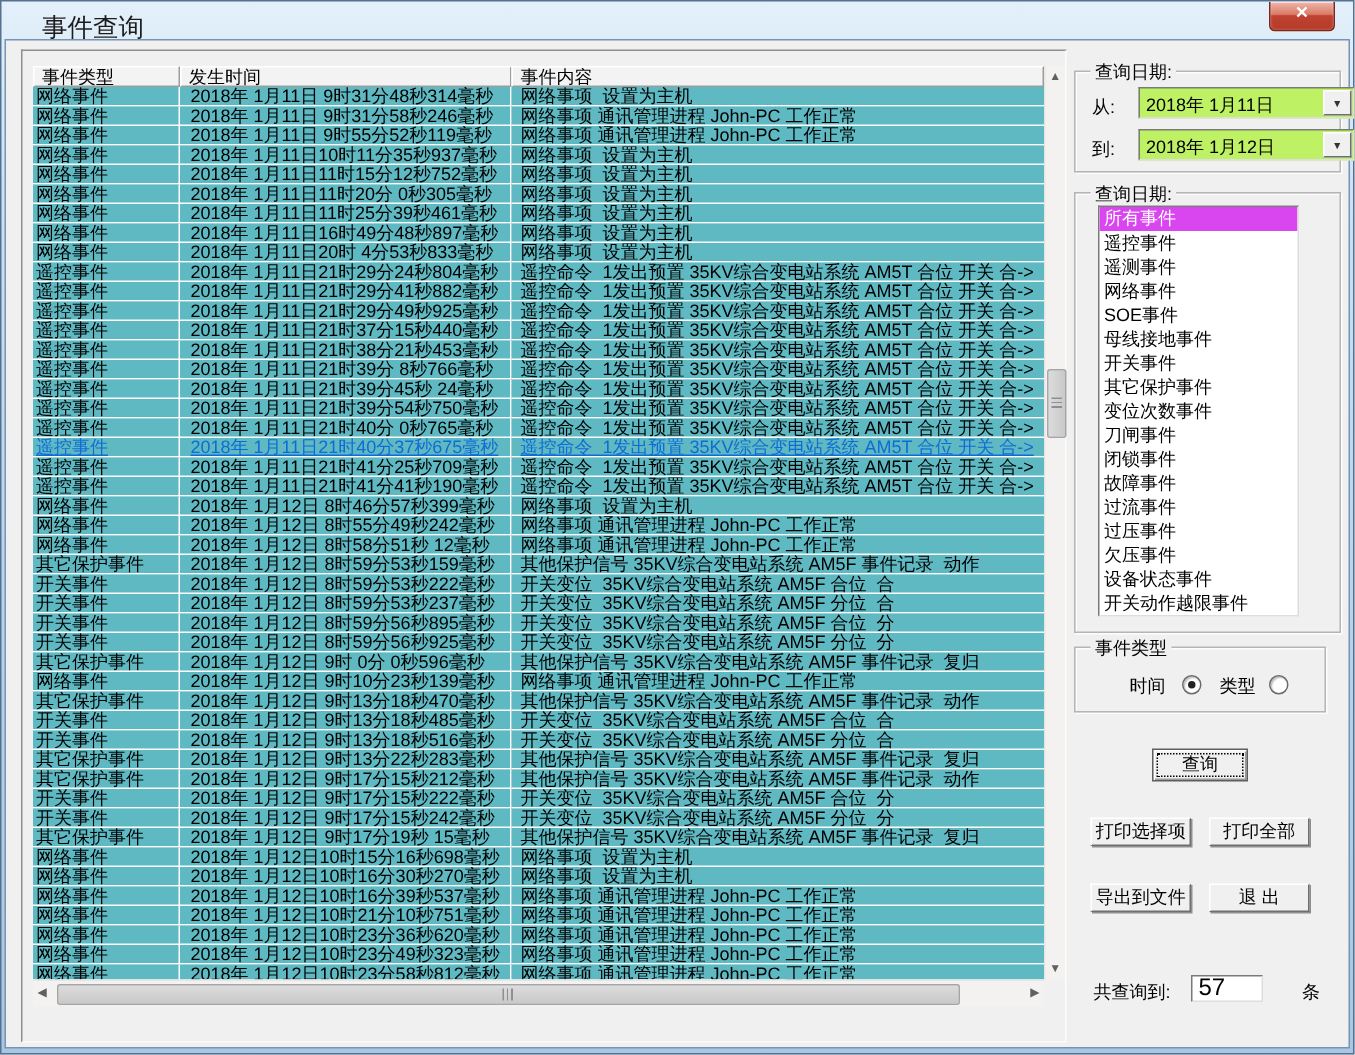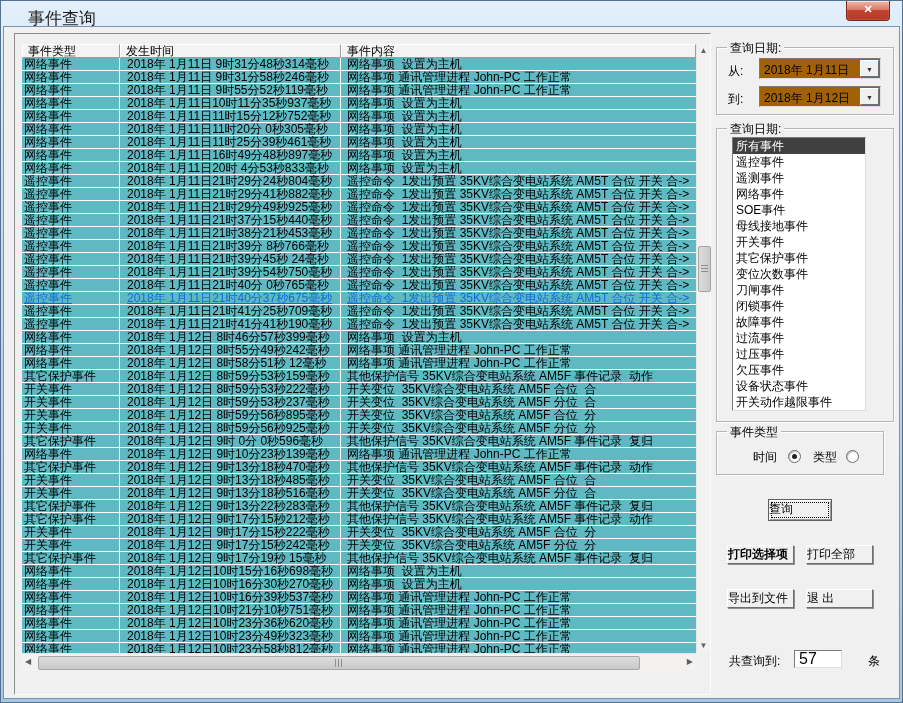--- a/index.html
+++ b/index.html
@@ -74,45 +74,45 @@
     border:1px solid #b5b5b5;
     box-shadow:inset 1px 1px 0 #fdfdfd, 1px 1px 0 #fdfdfd;
   }
   .grouplabel{position:absolute;top:-8px;left:10px;background:#f0f0f0;padding:0 3px;font-size:12px;white-space:pre;text-align:center;}
   .g1{left:716px;top:47px;width:176px;height:66px;}
   .g2{left:716px;top:128px;width:176px;height:292px;}
   .g3{left:716px;top:431px;width:166px;height:42px;}
   .lbl{font-size:12px;white-space:pre;}
 
   .combo{
-    position:absolute;width:122px;height:21px;background:#a16207;
+    position:absolute;width:144px;height:21px;background:#bef264;
     border:1px solid;border-color:#7a7a7a #dedede #dedede #7a7a7a;box-sizing:border-box;cursor:pointer;
   }
   .combo .val{position:absolute;left:4px;top:3px;font-size:12px;white-space:pre;}
   .combo .drop{
     position:absolute;right:1px;top:1px;bottom:1px;width:17px;background:#f0f0f0;
     border:1px solid;border-color:#ffffff #6f6f6f #6f6f6f #ffffff;
     color:#333;font-size:7px;text-align:center;line-height:17px;cursor:pointer;
   }
 
   .listbox{
     position:absolute;left:15px;top:8px;width:132px;height:272px;background:#fff;
     border:1px solid;border-color:#7a7a7a #dedede #dedede #7a7a7a;overflow:hidden;
   }
   .litem{height:16px;line-height:16px;font-size:12px;padding-left:3px;white-space:pre;overflow:hidden;cursor:pointer;}
-  .litem.sel{background:#404040;color:#fff;}
+  .litem.sel{background:#d946ef;color:#fff;font-family:Liberation Mono, monospace;}
 
   .radio{
     position:absolute;width:11px;height:11px;border-radius:50%;background:#fff;
     border:1px solid #6b6b6b;box-shadow:inset 1px 1px 1px rgba(0,0,0,.25);cursor:pointer;
   }
   .radio.on::after{content:"";position:absolute;left:3px;top:3px;width:5px;height:5px;border-radius:50%;background:#222;}
 
   .btn{
-    position:absolute;background:#f0f0f0;font-size:12px;white-space:pre;
+    position:absolute;background:#f0f0f0;text-align:center;font-size:12px;white-space:pre;
     border:1px solid;border-color:#ffffff #6f6f6f #6f6f6f #ffffff;
     box-shadow:1px 1px 0 rgba(64,64,64,.55);box-sizing:border-box;cursor:pointer;
   }
   .btn-query{
     left:768px;top:499px;width:64px;height:22px;line-height:19px;
     border:1px solid #5f5f5f;outline:1px dotted #000;outline-offset:-4px;
     box-shadow:inset 1px 1px 0 #fff, inset -1px -1px 0 #9a9a9a;
   }
   .btn-small{height:19px;line-height:17px;}
 
@@ -426,20 +426,20 @@
 
 <div class="abs groupbox g3">
   <span class="grouplabel">事件类型</span>
   <span class="lbl abs" style="left:36px;top:17px;">时间</span>
   <span class="radio on" style="left:71px;top:18px;"></span>
   <span class="lbl abs" style="left:96px;top:17px;font-family:Liberation Serif, serif;">类型</span>
   <span class="radio" style="left:129px;top:18px;"></span>
 </div>
 
 <div class="btn btn-query noselect">查询</div>
-<div class="btn btn-small noselect" style="left:727px;top:545px;width:67px;font-weight:bold;">打印选择项</div>
+<div class="btn btn-small noselect" style="left:727px;top:545px;width:67px;">打印选择项</div>
 <div class="btn btn-small noselect" style="left:806px;top:545px;width:67px;">打印全部</div>
 <div class="btn btn-small noselect" style="left:727px;top:589px;width:67px;">导出到文件</div>
 <div class="btn btn-small noselect" style="left:806px;top:589px;width:67px;">退 出</div>
 
 <span class="lbl abs" style="left:729px;top:653px;">共查询到:</span>
 <div class="field">57</div>
 <span class="lbl abs" style="left:868px;top:653px;">条</span>
 
 </body></html>

